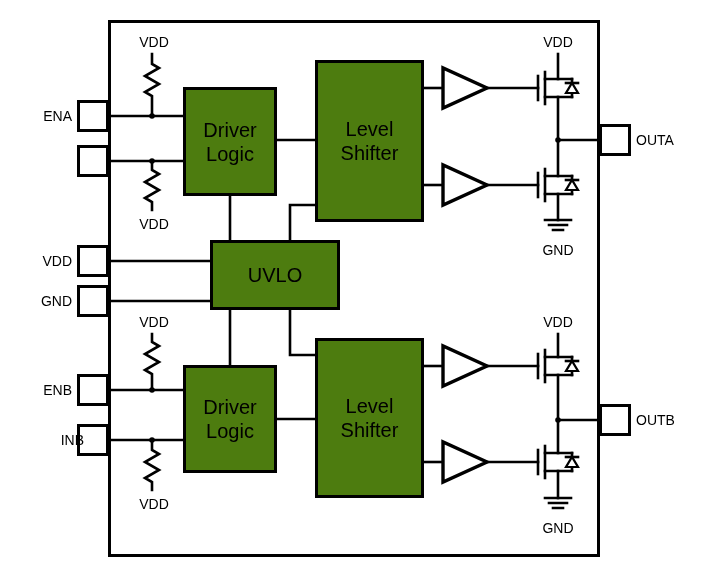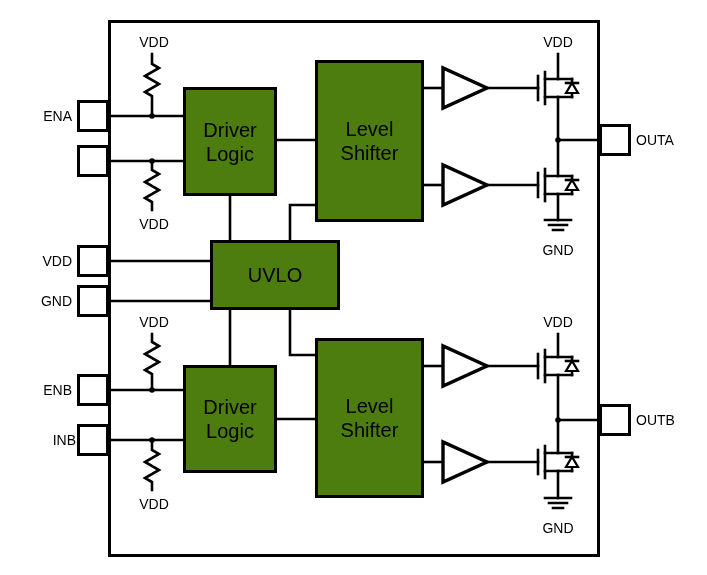--- a/index.html
+++ b/index.html
@@ -148,21 +148,21 @@
   <div class="pin" style="left:77px; top:374px;"></div>
   <div class="pin" style="left:77px; top:424px;"></div>
 
   <div class="pin" style="left:599px; top:124px;"></div>
   <div class="pin" style="left:599px; top:404px;"></div>
 
   <div class="lbl ra" style="left:0px; top:104px;">ENA</div>
   <div class="lbl ra" style="left:0px; top:249px;">VDD</div>
   <div class="lbl ra" style="left:0px; top:289px;">GND</div>
   <div class="lbl ra" style="left:0px; top:378px;">ENB</div>
-  <div class="lbl ra" style="left:4px; top:428px;">INB</div>
+  <div class="lbl ra" style="left:12px; top:428px;">INB</div>
 
   <div class="lbl" style="left:636px; top:128px;">OUTA</div>
   <div class="lbl" style="left:636px; top:408px;">OUTB</div>
 
   <div class="lbl ctr" style="left:122px; top:30px;">VDD</div>
   <div class="lbl ctr" style="left:122px; top:212px;">VDD</div>
   <div class="lbl ctr" style="left:526px; top:30px;">VDD</div>
   <div class="lbl ctr" style="left:526px; top:238px;">GND</div>
 
   <div class="lbl ctr" style="left:122px; top:310px;">VDD</div>

